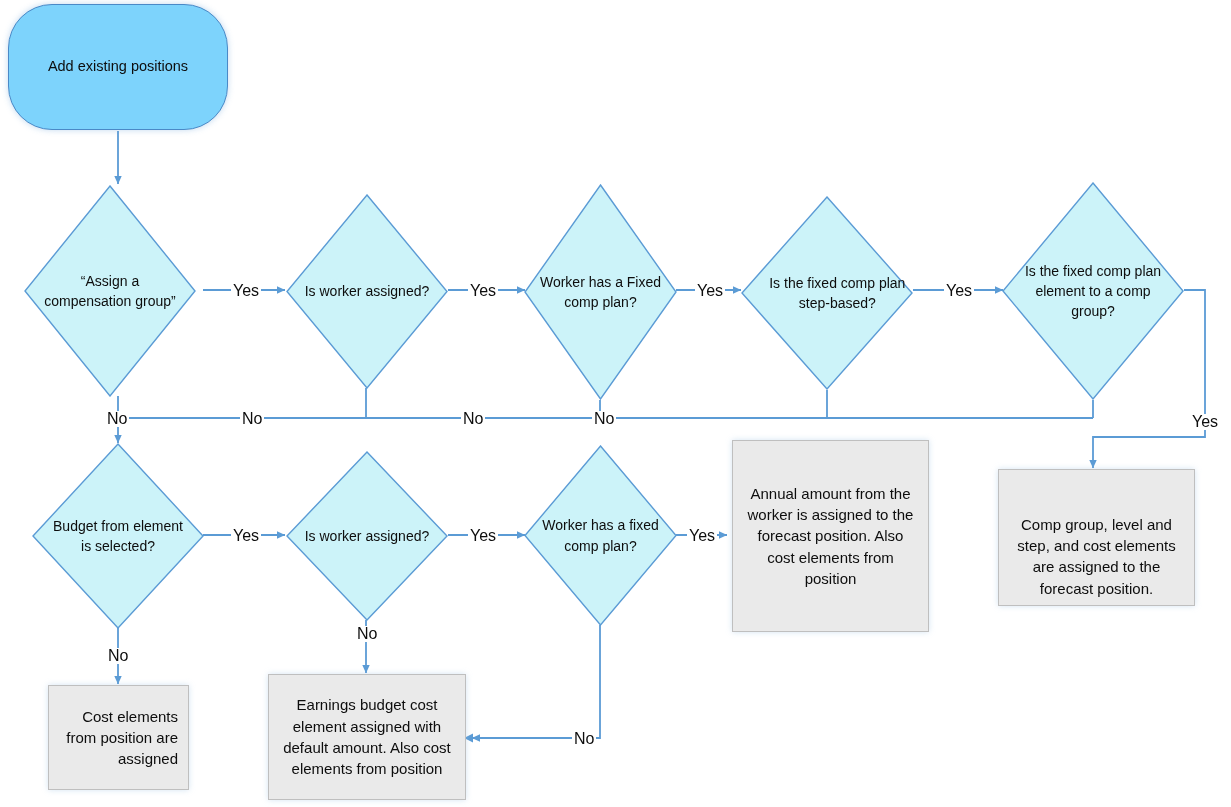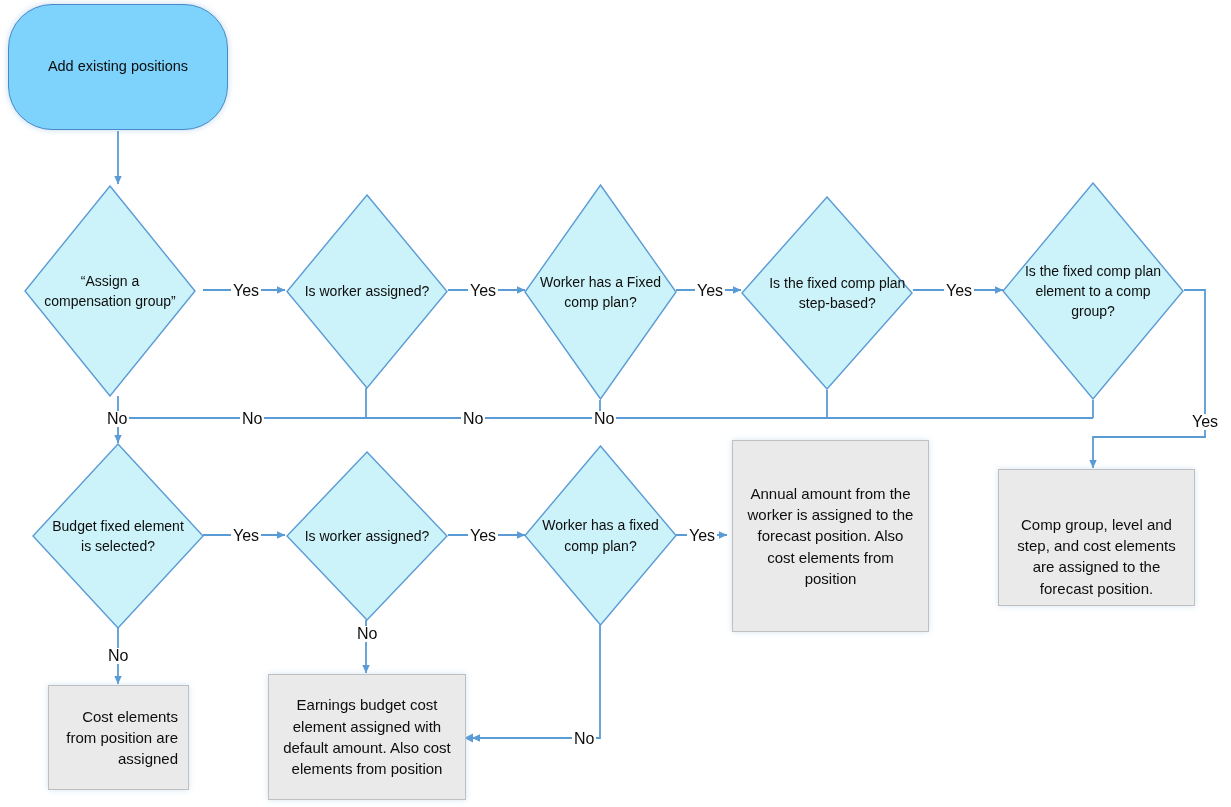--- a/index.html
+++ b/index.html
@@ -176,21 +176,21 @@
     <svg class="dshape" viewBox="0 0 182 218" preserveAspectRatio="none">
       <polygon points="91,1 181,109 91,217 1,109" fill="#CCF3F9" stroke="#5B9BD5" stroke-width="1.4"></polygon>
     </svg>
     <span class="dlabel" style="width:88%;">Is the fixed comp plan element to a comp group?</span>
   </div>
 
   <div class="node decision" style="left:32px; top:443px; width:172px; height:186px;">
     <svg class="dshape" viewBox="0 0 172 186" preserveAspectRatio="none">
       <polygon points="86,1 171,93 86,185 1,93" fill="#CCF3F9" stroke="#5B9BD5" stroke-width="1.4"></polygon>
     </svg>
-    <span class="dlabel">Budget fixed element is selected?</span>
+    <span class="dlabel">Budget from element is selected?</span>
   </div>
 
   <div class="node decision" style="left:286px; top:451px; width:162px; height:170px;">
     <svg class="dshape" viewBox="0 0 162 170" preserveAspectRatio="none">
       <polygon points="81,1 161,85 81,169 1,85" fill="#CCF3F9" stroke="#5B9BD5" stroke-width="1.4"></polygon>
     </svg>
     <span class="dlabel">Is worker assigned?</span>
   </div>
 
   <div class="node decision" style="left:524px; top:445px; width:153px; height:181px;">

